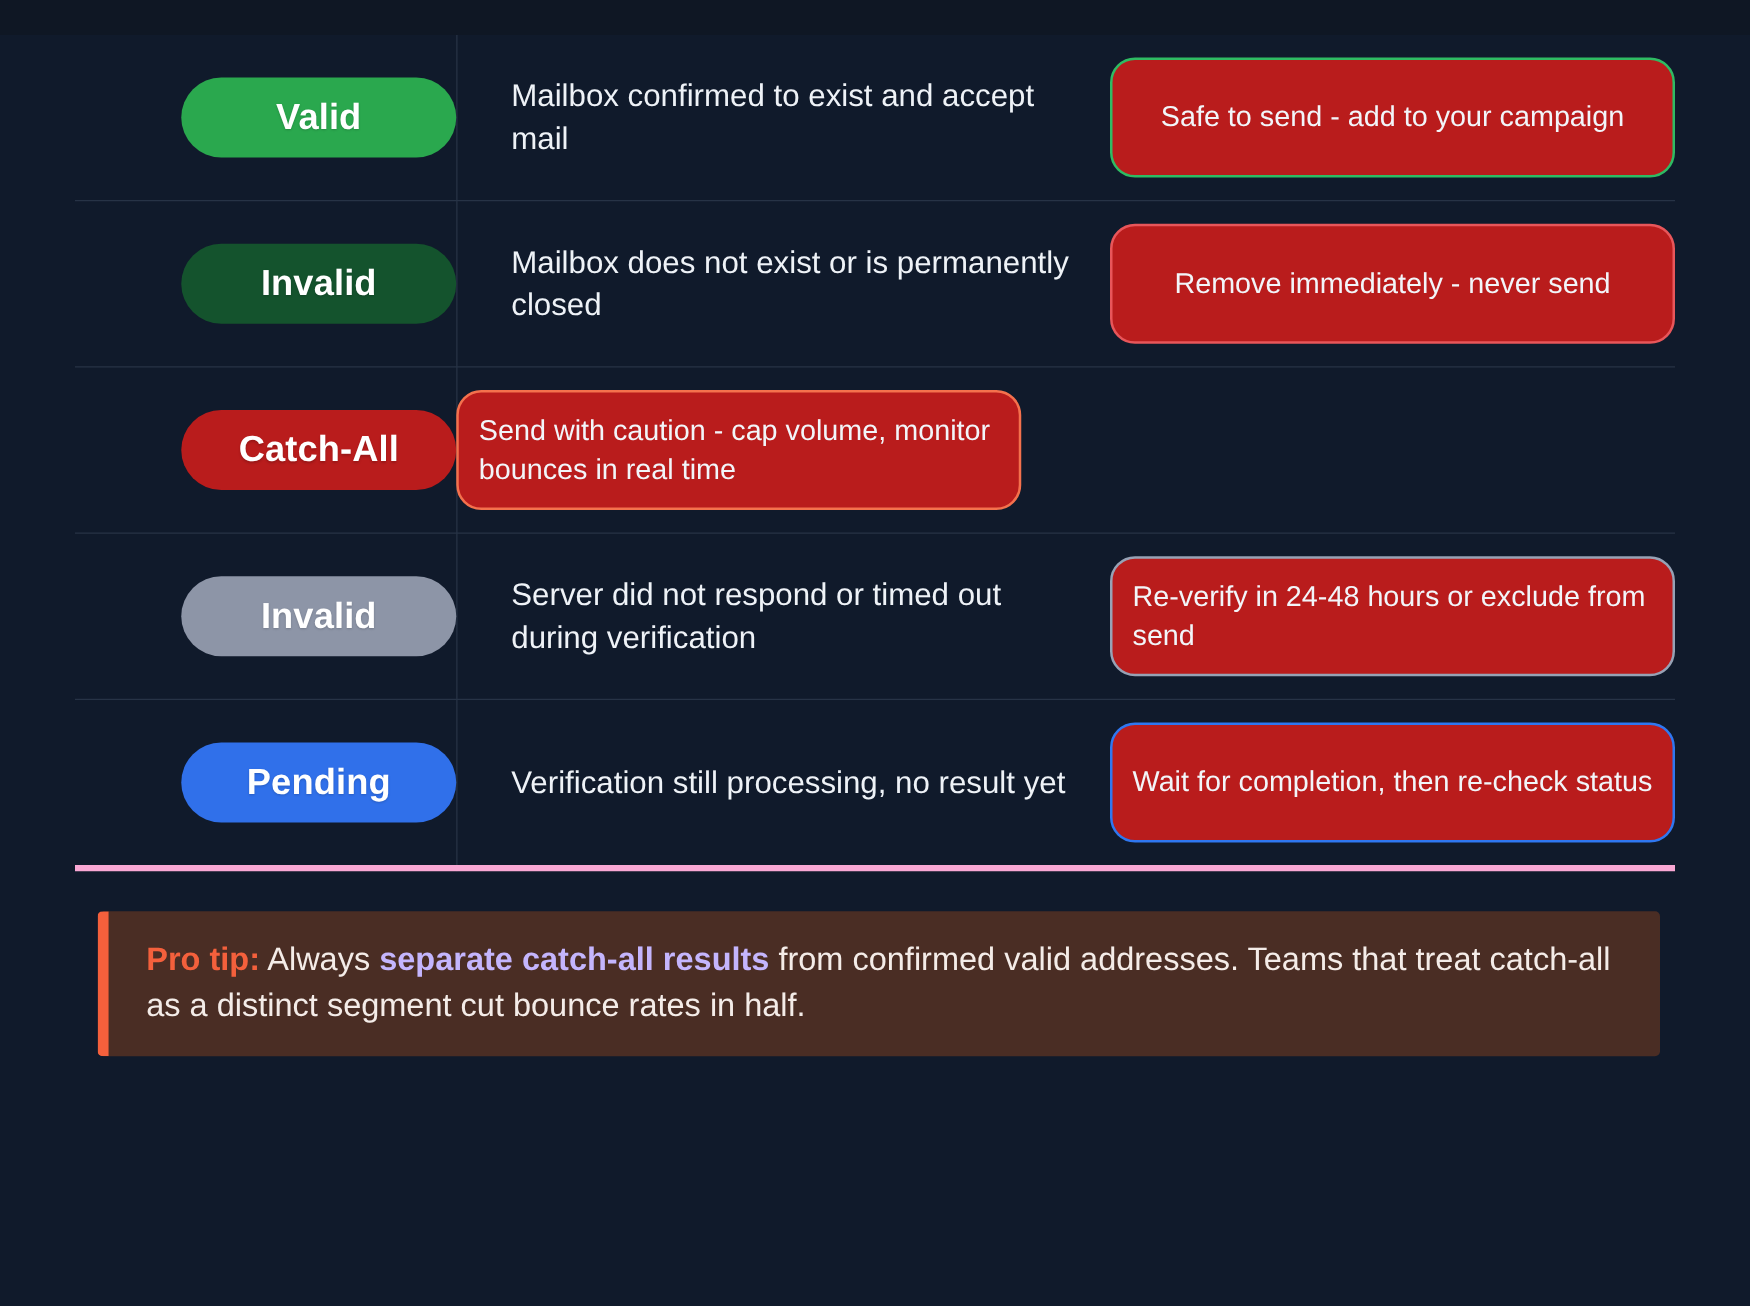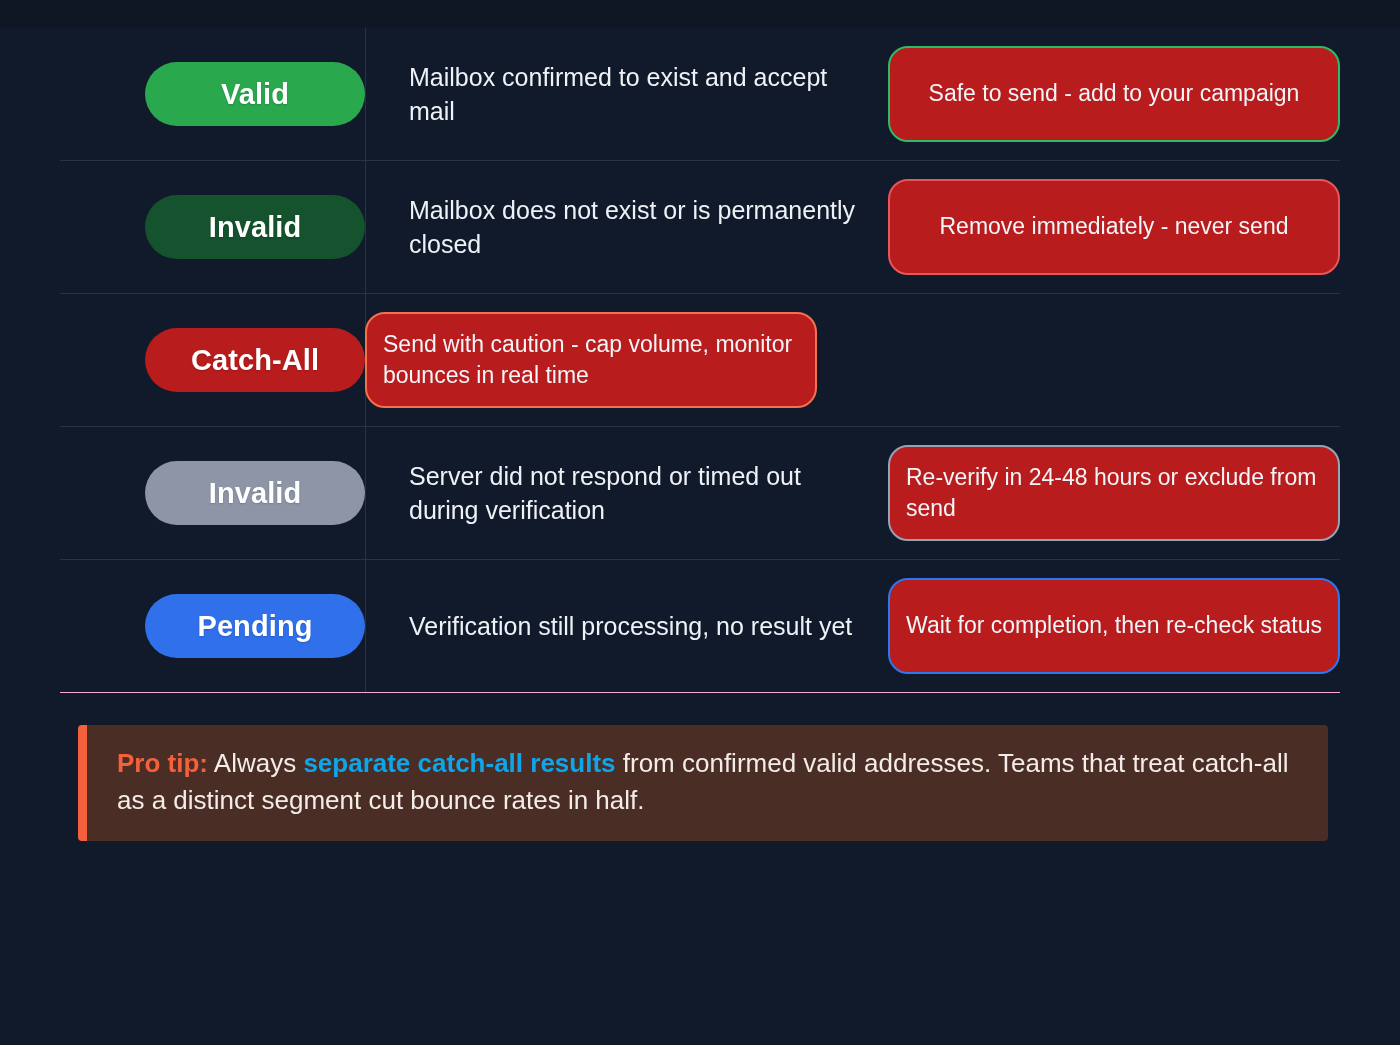--- a/index.html
+++ b/index.html
@@ -57,21 +57,21 @@
     display: flex;
     align-items: center;
     height: 132px;
     border-top: 1px solid #273346;
     position: relative;
   }
   .row.first {
     border-top: none;
   }
   .row.last {
-    border-bottom: 1px solid #f9a8d4;
+    border-bottom: 5px solid #f9a8d4;
   }
 
   .cell-badge {
     width: 305px;
     flex: 0 0 305px;
     display: flex;
     align-items: center;
     justify-content: flex-end;
     padding-left: 36px;
     box-sizing: border-box;
@@ -160,21 +160,21 @@
     box-sizing: border-box;
     font-size: 26px;
     line-height: 1.42;
     color: #f4ece8;
   }
   .protip b.lead {
     color: #f4603c;
     font-weight: 700;
   }
   .protip b.hl {
-    color: #0ea5e9;
+    color: #c4b5fd;
     font-weight: 700;
   }
 </style>
 </head>
 <body>
 
 <div class="page">
 
 
   <div class="table">

